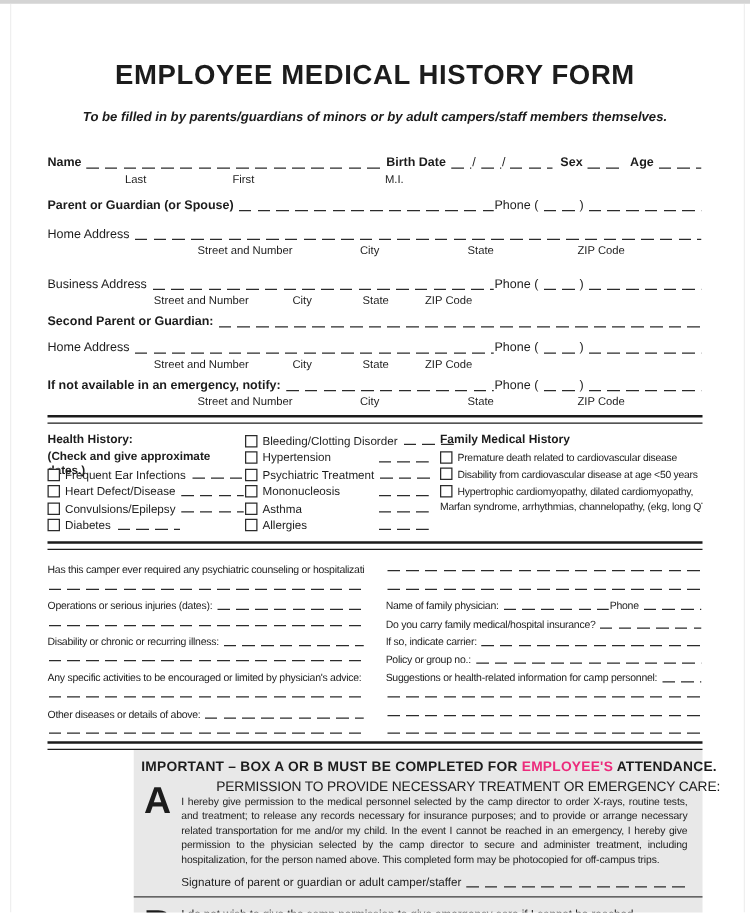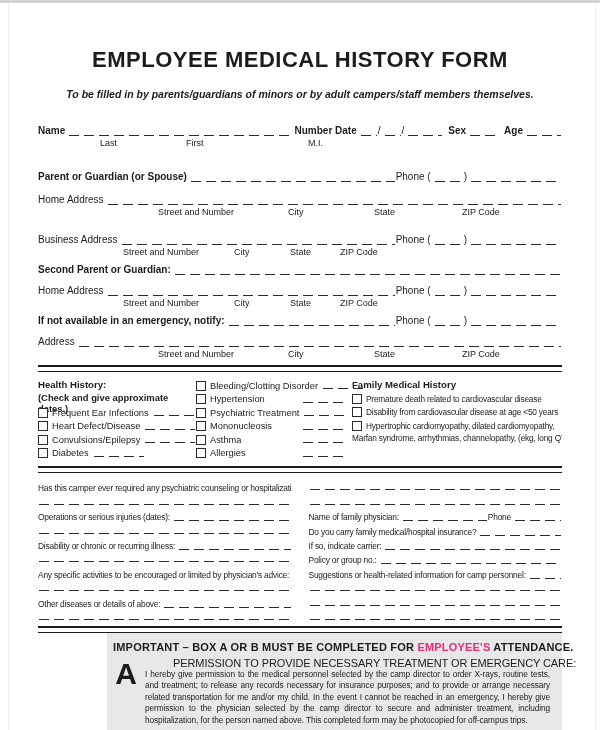--- a/index.html
+++ b/index.html
@@ -20,21 +20,21 @@
 
   .title {
     margin-top:44px; text-align:center;
     font-size:22px; font-weight:bold; letter-spacing:0.5px;
   }
   .subtitle {
     margin-top:15px; text-align:center;
     font-size:10.5px; font-weight:bold; font-style:italic;
   }
 
-  .row { display:flex; align-items:flex-end; font-size:10px; line-height:1.2; }
+  .row { display:flex; align-items:flex-start; font-size:10px; line-height:1.2; }
   .lbl { white-space:nowrap; padding-right:3px; }
   .b { font-weight:bold; }
   .fill { flex:1 1 auto; min-width:8px; height:11px; position:relative; }
   .fill::after {
     content:""; position:absolute; left:1px; right:1px; bottom:1px; height:1px;
     background:repeating-linear-gradient(90deg,#2b2b2b 0 10px, transparent 10px 15px);
   }
   .fw { flex:0 0 auto; }
 
   .subrow { position:relative; height:12px; font-size:9px; color:#1c1c1c; }
@@ -99,38 +99,38 @@
 <body>
 
 <div class="content">
 
   <div class="title">EMPLOYEE MEDICAL HISTORY FORM</div>
   <div class="subtitle">To be filled in by parents/guardians of minors or by adult campers/staff members themselves.</div>
 
   <div class="row" style="margin-top:25px">
     <span class="lbl b">Name</span>
     <span class="fill"></span>
-    <span class="lbl b" style="padding-left:4px">Number Date</span>
+    <span class="lbl b" style="padding-left:4px">Birth Date</span>
     <span class="fill fw" style="width:18px"></span>
     <span class="lbl">/</span>
     <span class="fill fw" style="width:18px"></span>
     <span class="lbl">/</span>
     <span class="fill fw" style="width:36px"></span>
     <span class="lbl b" style="padding-left:5px">Sex</span>
     <span class="fill fw" style="width:30px"></span>
     <span class="lbl b" style="padding-left:5px">Age</span>
     <span class="fill fw" style="width:36px"></span>
   </div>
   <div class="subrow">
     <span style="left:62px">Last</span>
     <span style="left:148px">First</span>
     <span style="left:270px">M.I.</span>
   </div>
 
-  <div class="row" style="margin-top:22px">
+  <div class="row" style="margin-top:10px">
     <span class="lbl b">Parent or Guardian (or Spouse)</span>
     <span class="fill"></span>
     <span class="lbl">Phone (</span>
     <span class="fill fw" style="width:30px"></span>
     <span class="lbl">)</span>
     <span class="fill fw" style="width:92px"></span>
   </div>
 
   <div class="row" style="margin-top:11px">
     <span class="lbl">Home Address</span>
@@ -180,24 +180,20 @@
 
   <div class="row" style="margin-top:6px">
     <span class="lbl b">If not available in an emergency, notify:</span>
     <span class="fill"></span>
     <span class="lbl">Phone (</span>
     <span class="fill fw" style="width:30px"></span>
     <span class="lbl">)</span>
     <span class="fill fw" style="width:92px"></span>
   </div>
 
-  <div class="row" style="margin-top:9px">
-    <span class="lbl">Address</span>
-    <span class="fill"></span>
-  </div>
   <div class="subrow">
     <span style="left:120px">Street and Number</span>
     <span style="left:250px">City</span>
     <span style="left:336px">State</span>
     <span style="left:424px">ZIP Code</span>
   </div>
 
   <div class="rule-double"></div>
 
   <div class="health">

